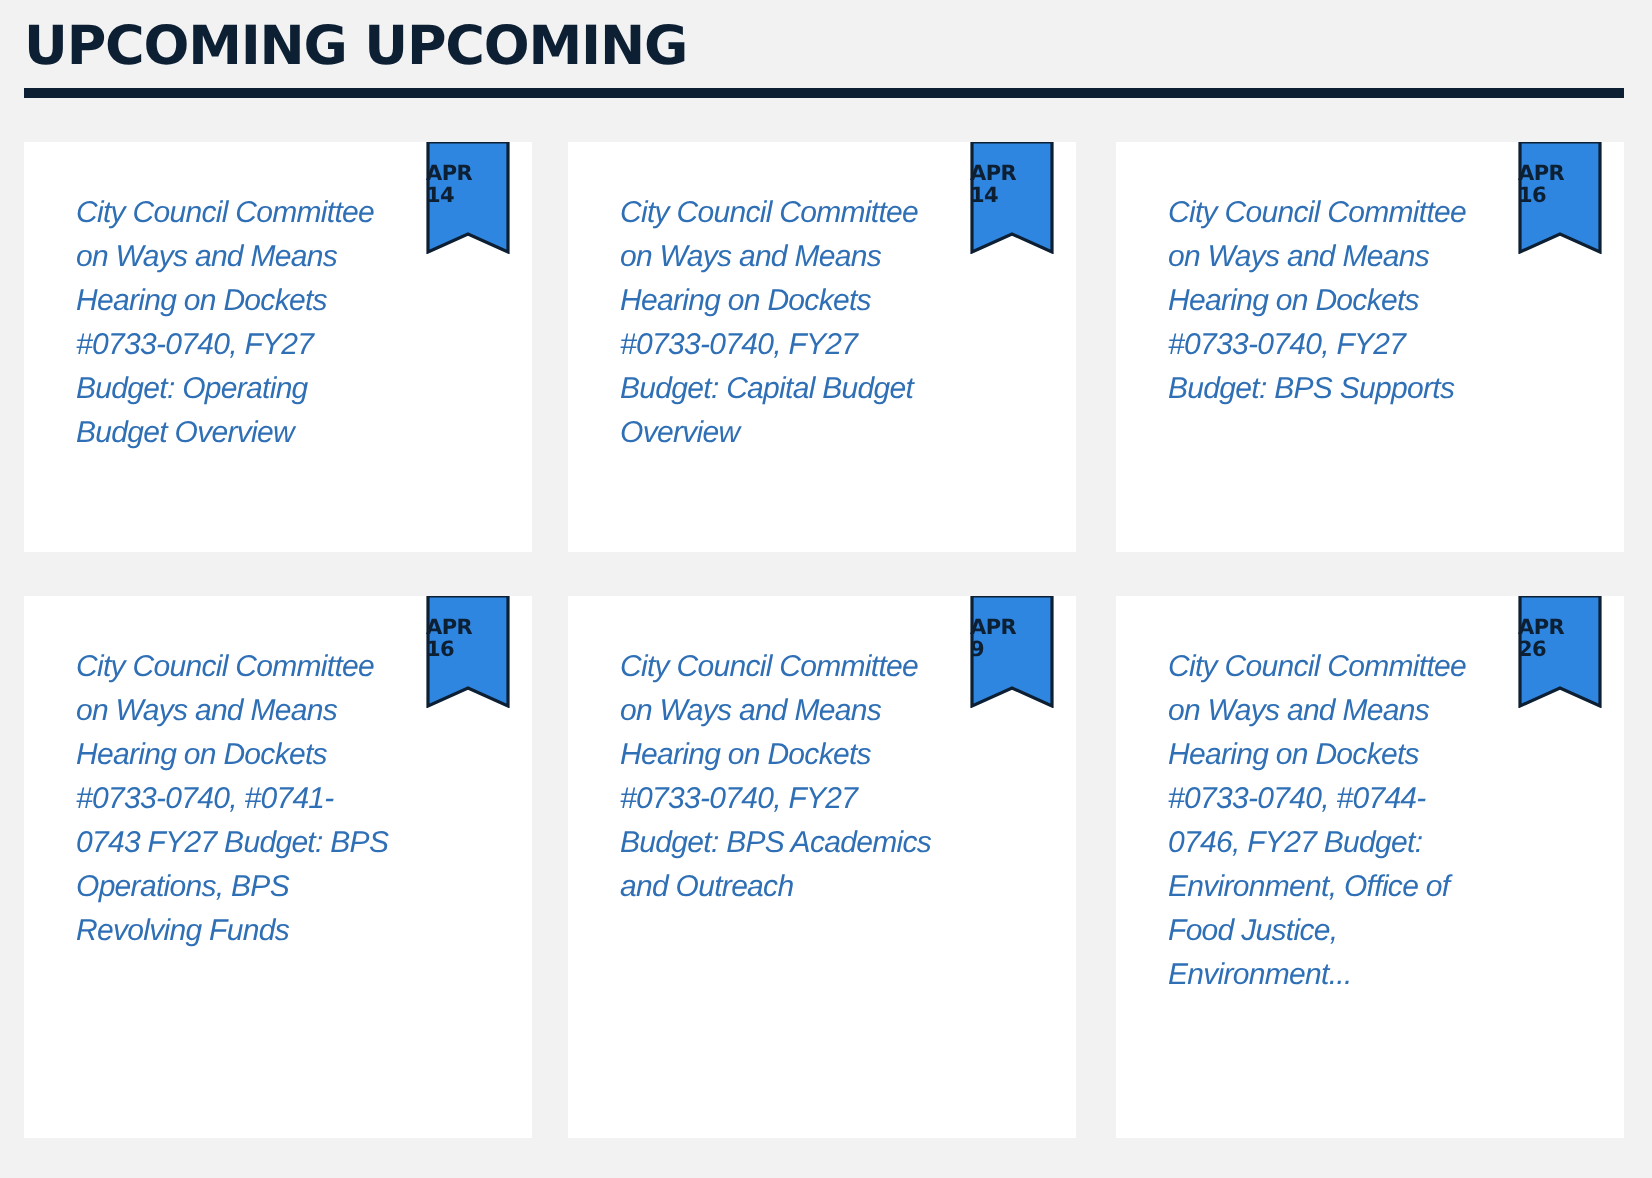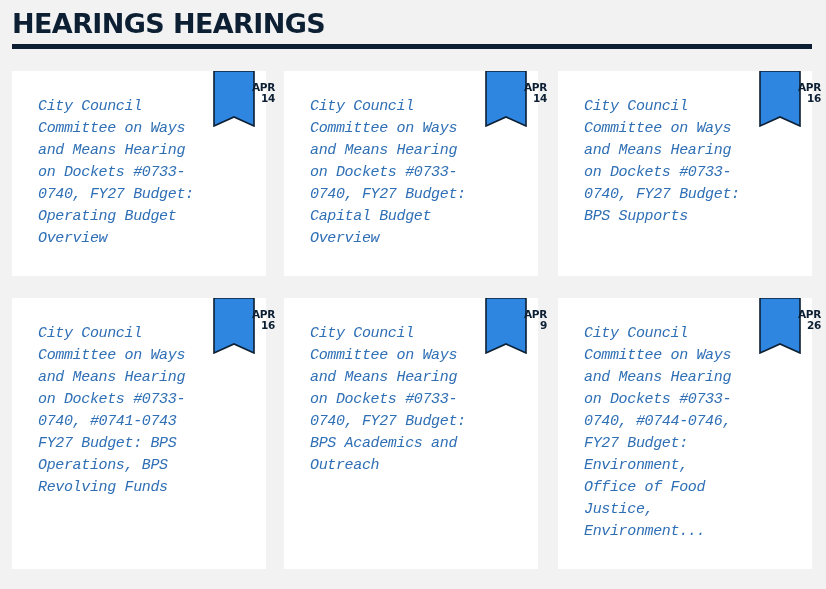--- a/index.html
+++ b/index.html
@@ -19,39 +19,39 @@
   .rule {
     position: absolute; left: 12px; top: 44px; width: 800px; height: 5px;
     background: #0c1f33;
   }
   .card {
     position: absolute; background: #ffffff; box-sizing: border-box;
     width: 254px; cursor: pointer;
   }
   .card-text {
     position: absolute; left: 26px; top: 25px; width: 160px;
-    font-family: Liberation Mono, monospace; font-style: italic;
+    font-family: Liberation Sans, sans-serif; font-style: italic;
     font-size: 15px; line-height: 22px; color: #2f6fb5;
     letter-spacing: -0.35px;
     text-decoration: none;
   }
   .ribbon {
     position: absolute; right: 11px; top: 0; width: 42px; height: 56px;
   }
   .ribbon svg { position: absolute; left: 0; top: 0; }
   .ribbon-text {
-    position: absolute; left: 0; top: 11px; width: 62px; text-align: right;
+    position: absolute; left: 0; top: 11px; width: 62px; text-align: left;
     font-family: "DejaVu Sans", sans-serif; font-weight: 700;
     font-size: 10.5px; line-height: 11px; color: #0c1f33; letter-spacing: -0.3px;
   }
 </style>
 </head>
 <body>
 
-<h1 class="title">HEARINGS HEARINGS</h1>
+<h1 class="title">UPCOMING UPCOMING</h1>
 <div class="rule"></div>
 
 <div class="card" style="left:12px; top:71px; height:205px;">
   <a class="card-text">City Council Committee on Ways and Means Hearing on Dockets #0733-0740, FY27 Budget: Operating Budget Overview</a>
   <div class="ribbon">
     <svg width="42" height="56" viewBox="0 0 42 56">
       <polygon points="1,0 41,0 41,55 21,46 1,55" fill="#2f86e0" stroke="#0c1f33" stroke-width="1.6"></polygon>
     </svg>
     <div class="ribbon-text">
       <div>APR</div>

